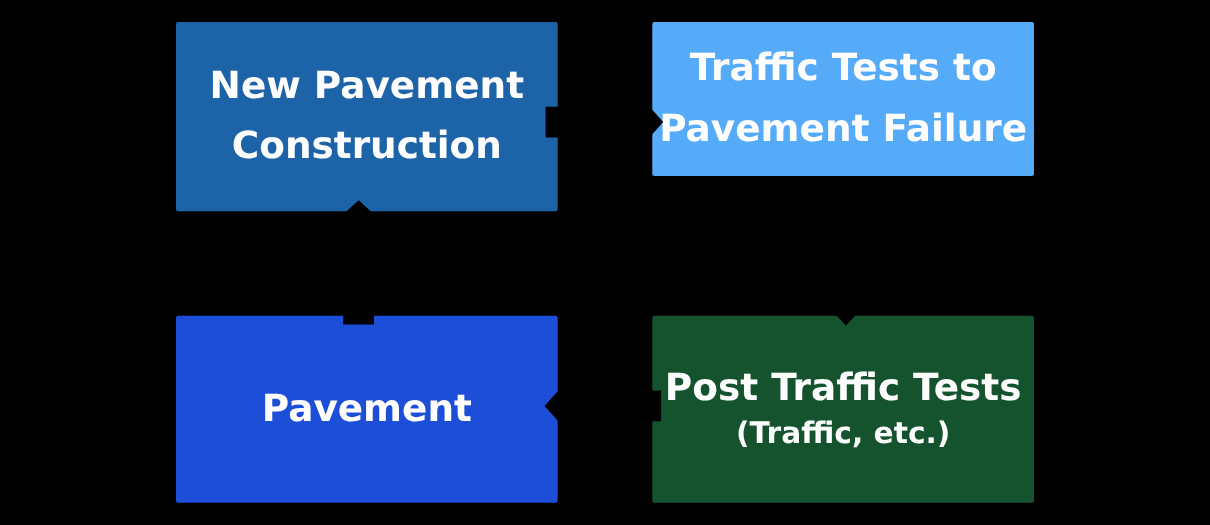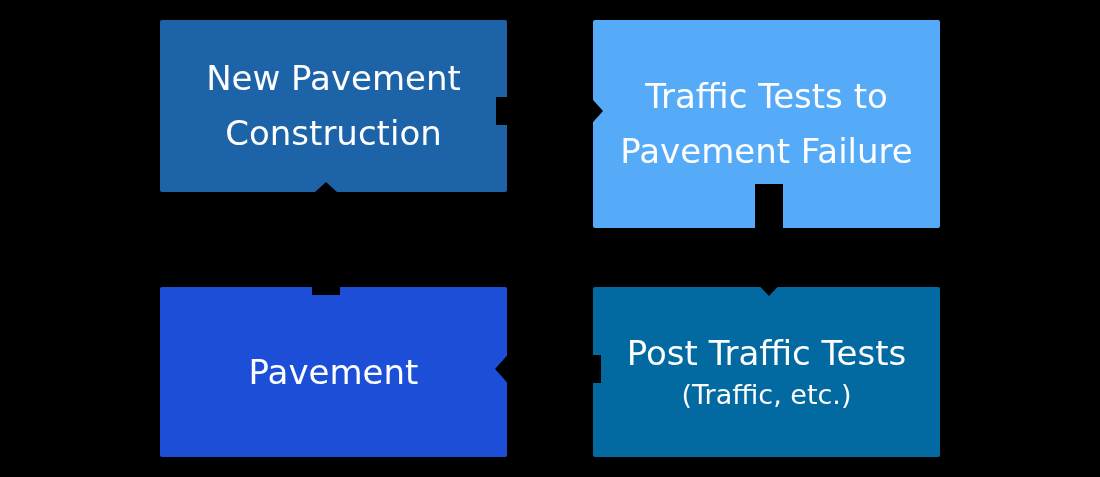--- a/index.html
+++ b/index.html
@@ -16,23 +16,24 @@
     font-family: "DejaVu Sans", "Liberation Sans", sans-serif;
   }
   .node {
     position: absolute;
     display: flex;
     flex-direction: column;
     justify-content: center;
     text-align: center;
     border-radius: 2px;
     color: #fdfdfd;
+    font-weight: bold;
   }
   .node-tl { left: 160px; top: 20px;  width: 347px; height: 172px; }
-  .node-tr { left: 593px; top: 20px;  width: 347px; height: 208px; }
+  .node-tr { left: 593px; top: 20px;  width: 347px; height: 140px; }
   .node-bl { left: 160px; top: 287px; width: 347px; height: 170px; }
   .node-br { left: 593px; top: 287px; width: 347px; height: 170px; }
   .line-lg {
     font-size: 34px;
     line-height: 55px;
     white-space: nowrap;
   }
   .line-md {
     font-size: 34px;
     line-height: 46px;
@@ -62,21 +63,21 @@
 
   <div class="node node-tr" style="background-color: rgb(86, 171, 249);">
     <span class="line-lg">Traffic Tests to</span>
     <span class="line-lg">Pavement Failure</span>
   </div>
 
   <div class="node node-bl" style="background-color: #1d4ed8;">
     <span class="line-lg">Pavement</span>
   </div>
 
-  <div class="node node-br" style="background-color: #0369a1;">
+  <div class="node node-br" style="background-color: #14532d;">
     <span class="line-md">Post Traffic Tests</span>
     <span class="line-sm">(Traffic, etc.)</span>
   </div>
 
   <svg class="arrows" width="1100" height="477" viewBox="0 0 1100 477">
 
     <polygon points="496,97 585,97 585,91 603,111 585,131 585,125 496,125" style="fill: rgb(0, 0, 0);"></polygon>
 
     <polygon points="755,184 783,184 783,275 789,275 769,296 749,275 755,275" style="fill: rgb(0, 0, 0);"></polygon>
 

